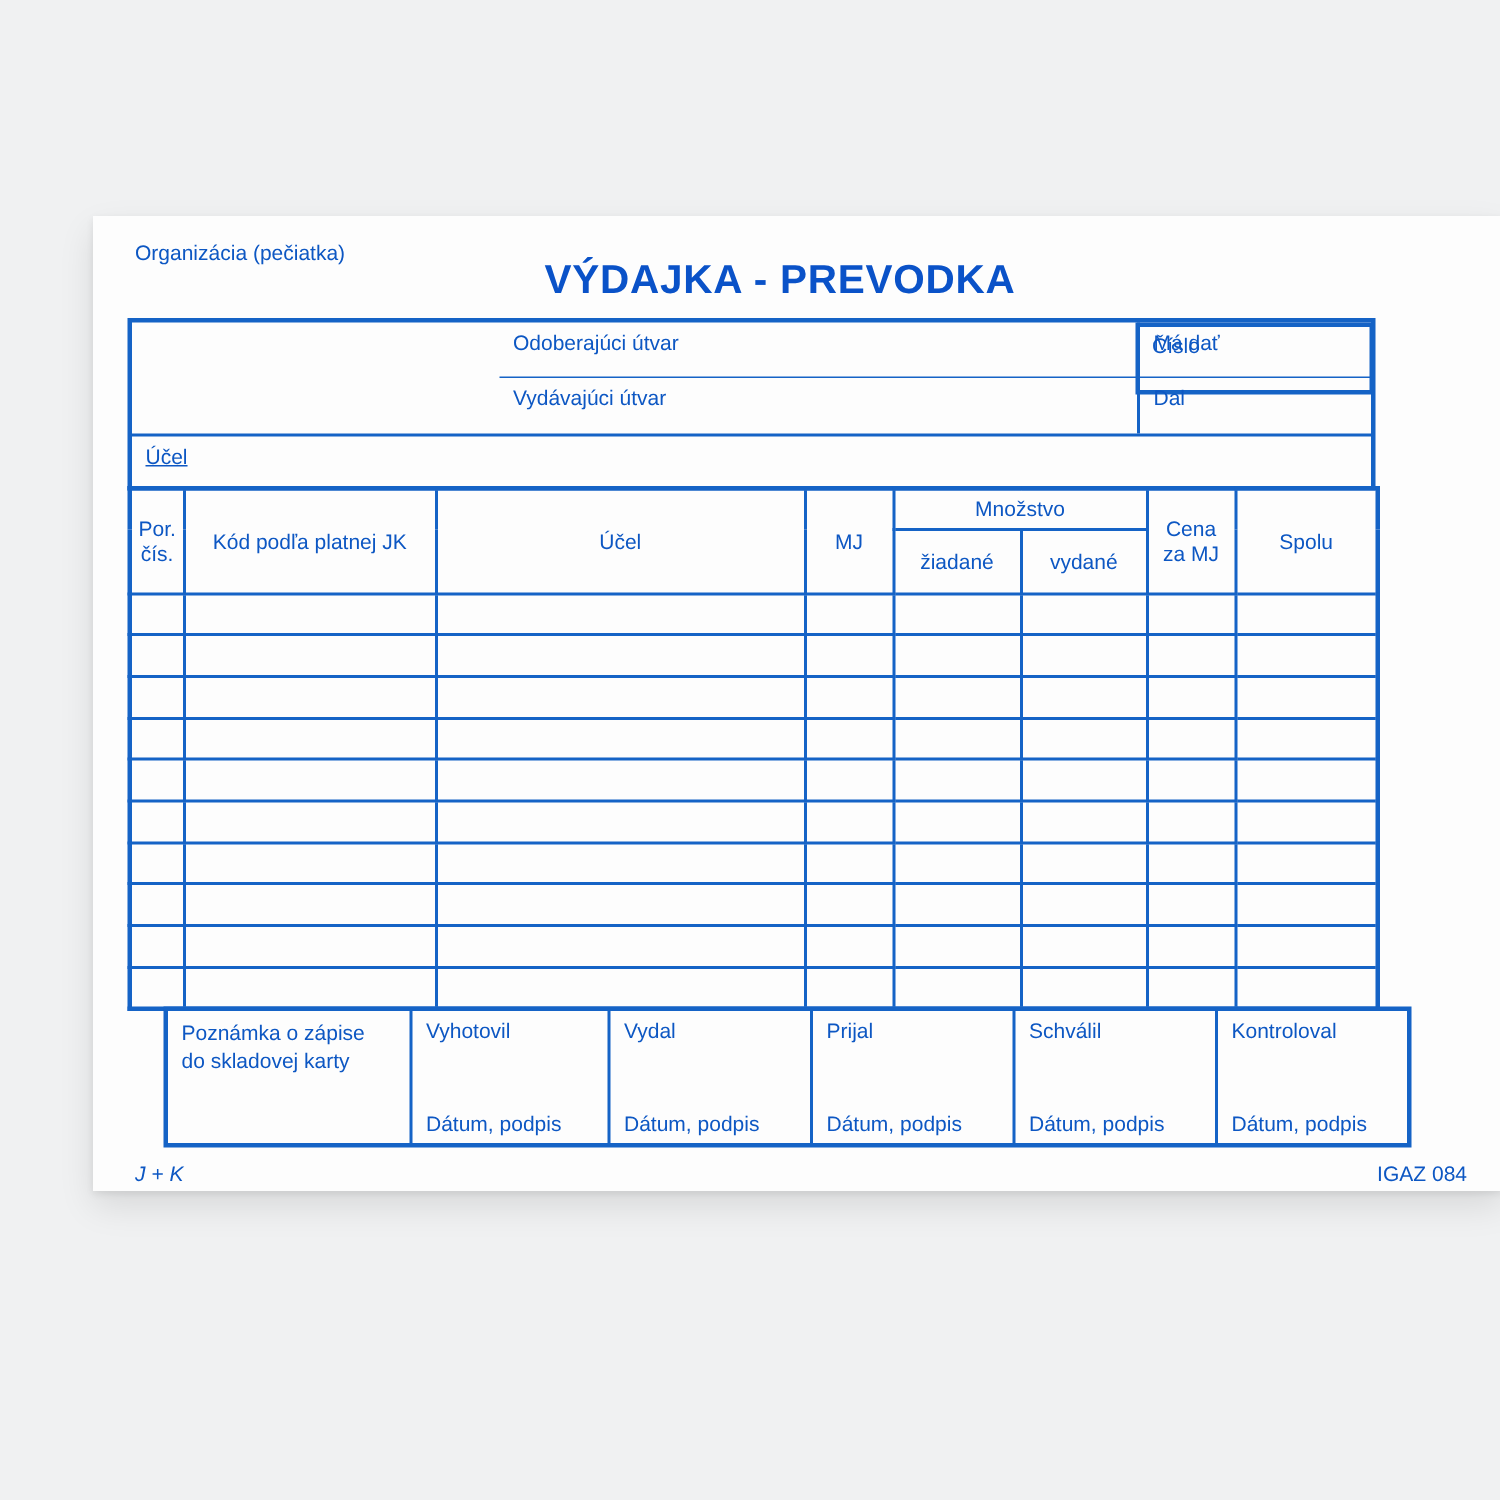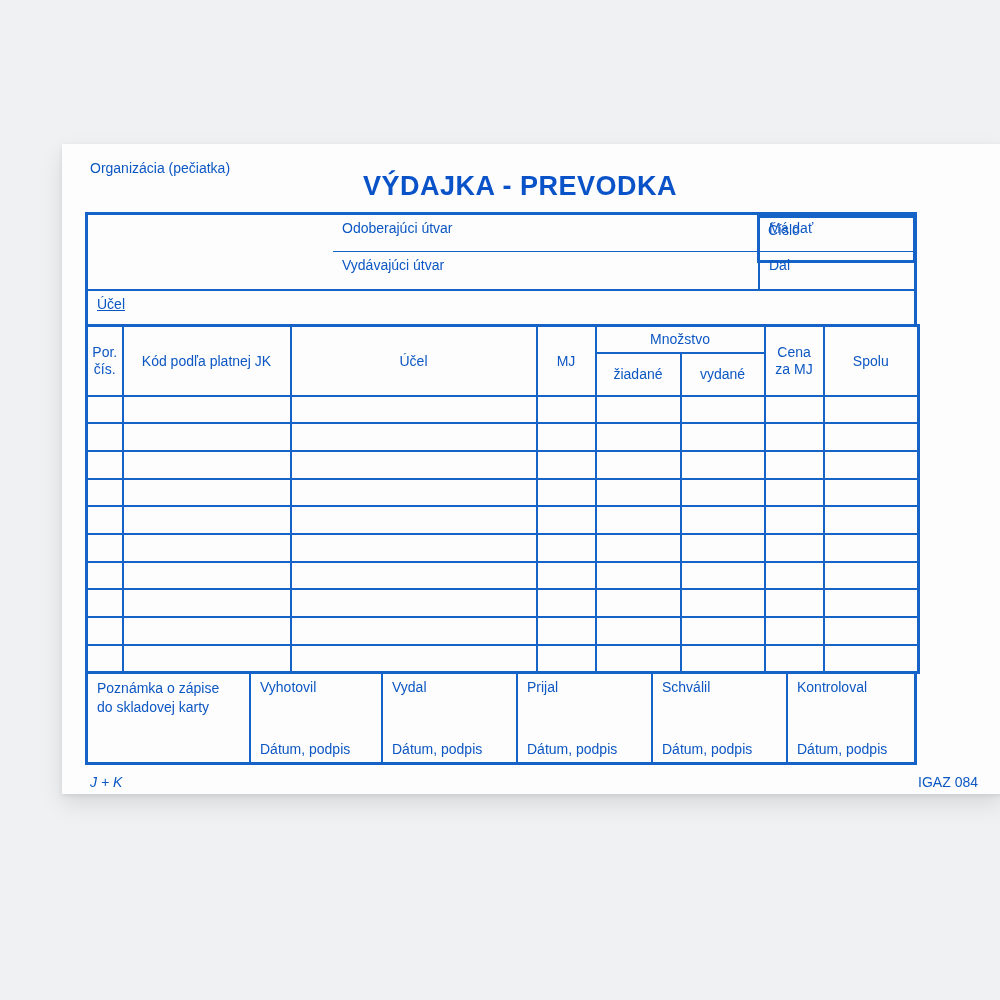--- a/index.html
+++ b/index.html
@@ -65,20 +65,21 @@
   .items thead tr:first-child{ height:27px; }
   .items thead tr:last-child{ height:43px; }
   .items tbody tr{ height:27.7px; }
   .multiline{ white-space:pre-line; line-height:1.2; }
 
   
   .footer-grid{
     display:grid; width:100%; height:94px; margin-top:-3px;
     grid-template-columns:163px 132px 135px 135px 135px 1fr;
     border:3px solid var(--line-blue);
+    margin-left:24px;
   }
   .fcell{
     border-right:2.5px solid var(--line-blue);
     padding:5px 9px; font-size:14px;
     display:flex; flex-direction:column; justify-content:space-between;
     align-items:flex-start; text-align:left;
   }
   .fcell:last-child{ border-right:none; }
   .fnote{ white-space:pre-line; line-height:1.35; }
 

